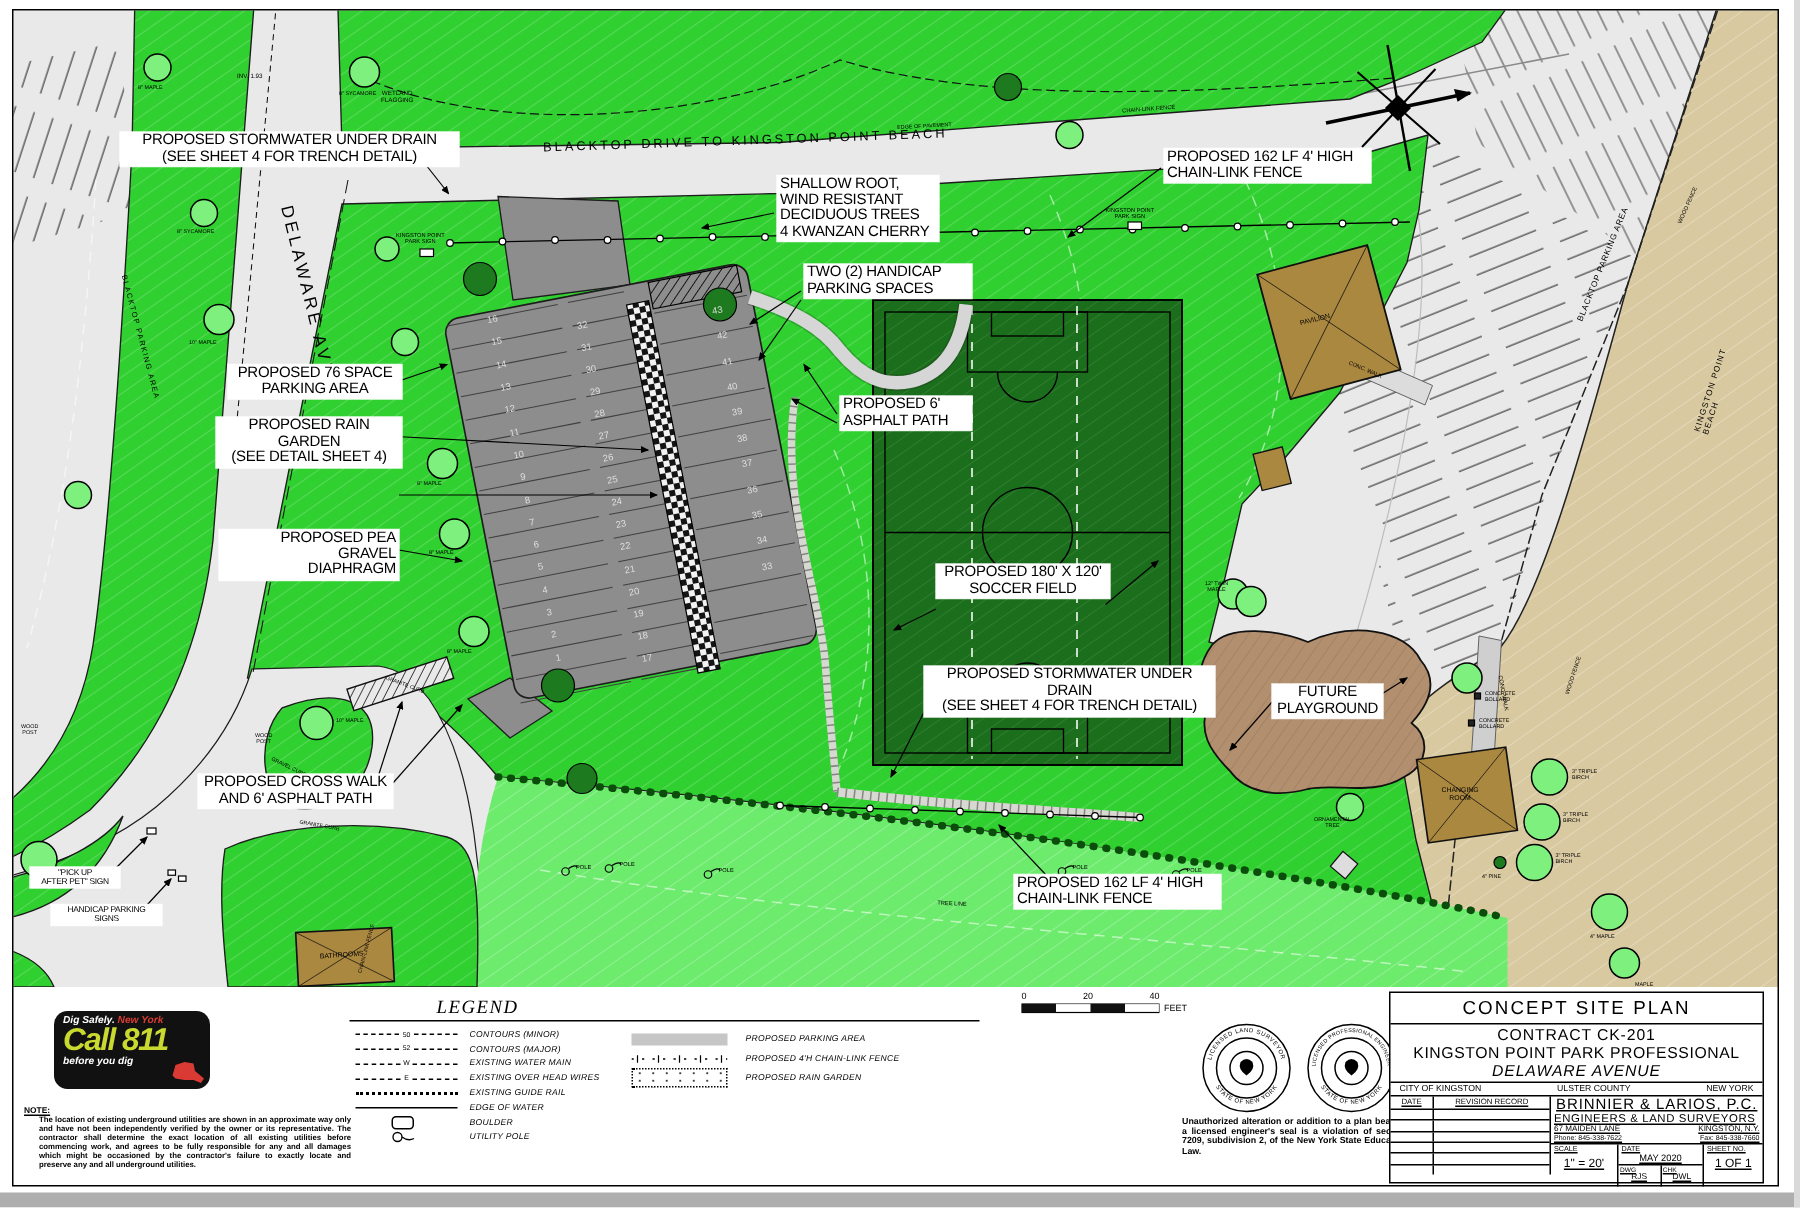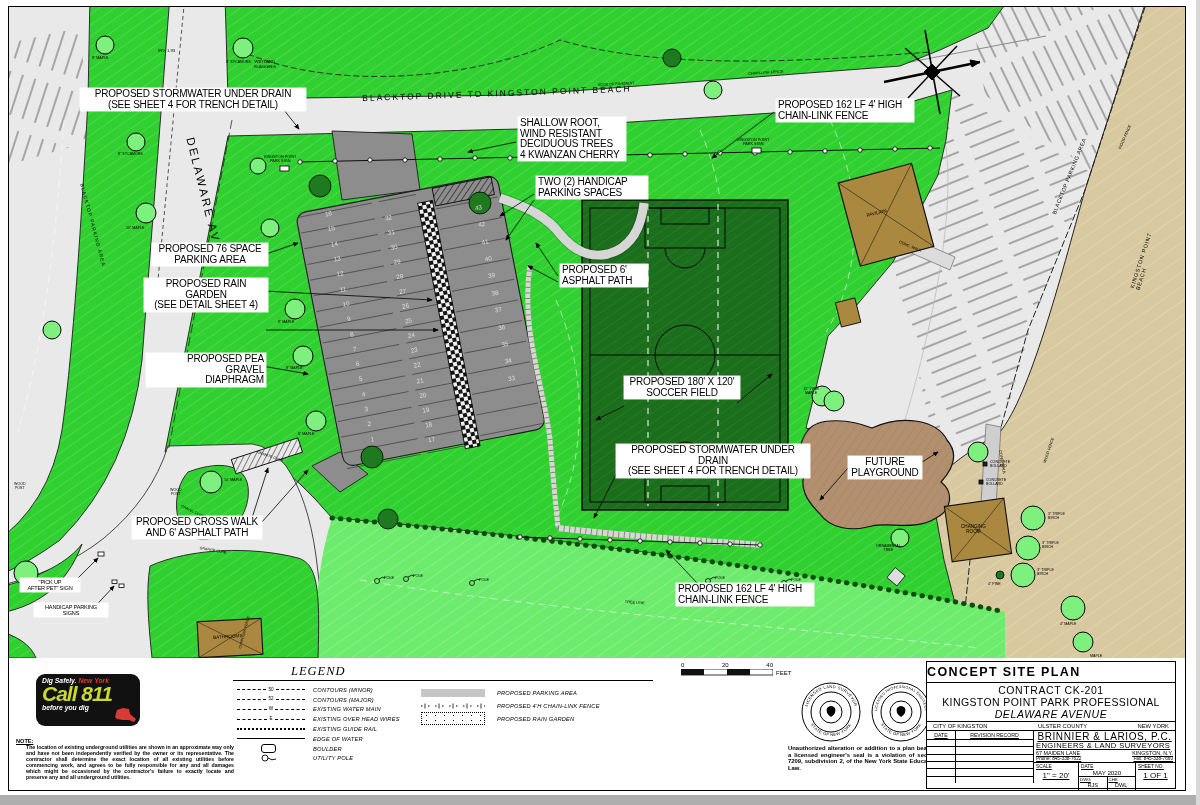--- a/index.html
+++ b/index.html
@@ -49,21 +49,21 @@
   .c811-top{font-size:6.8px;font-style:italic;font-weight:bold;}
   .c811-top .ny{color:var(--call811_red);}
   .c811-big{font-size:21px;line-height:20px;font-weight:bold;font-style:italic;color:var(--call811_green);letter-spacing:-1px;}
   .c811-bottom{font-size:6.8px;font-style:italic;font-weight:bold;}
   .c811-ny{position:absolute;right:2px;bottom:3px;}
   
   .sealwrap{position:absolute;left:782px;top:21px;}
   .alteration{position:absolute;left:779px;top:86px;width:150px;font-size:5.9px;line-height:6.6px;text-align:justify;font-weight:600;}
   
   .titleblock{position:absolute;left:917px;top:2px;width:250px;height:128px;border:1px solid #000;box-sizing:border-box;background:#fff;}
-  .tb-plan{height:20px;line-height:20px;font-size:12.5px;letter-spacing:1.4px;border-bottom:1px solid #000;font-weight:bold;}
+  .tb-plan{height:20px;line-height:20px;text-align:center;font-size:12.5px;letter-spacing:1.4px;border-bottom:1px solid #000;}
   .tb-proj{text-align:center;padding:1px 0;border-bottom:1px solid #000;}
   .tb-contract{font-size:10.5px;letter-spacing:0.6px;}
   .tb-project{font-size:10.5px;letter-spacing:0.4px;}
   .tb-street{font-size:10.5px;letter-spacing:0.6px;font-style:italic;}
   .tb-loc{display:flex;justify-content:space-between;font-size:5.8px;padding:1px 6px;border-bottom:1px solid #000;}
   .tb-lower{display:flex;height:52px;text-decoration:underline;}
   .tb-rev{width:106px;border-right:1px solid #000;display:flex;flex-direction:column;}
   .tb-rev-head{display:flex;font-size:5.2px;border-bottom:1px solid #000;height:8px;align-items:center;}
   .tb-rev-head .c1{width:28px;border-right:1px solid #000;text-align:center;height:100%;line-height:8px;}
   .tb-rev-head .c2{flex:1;text-align:center;}

